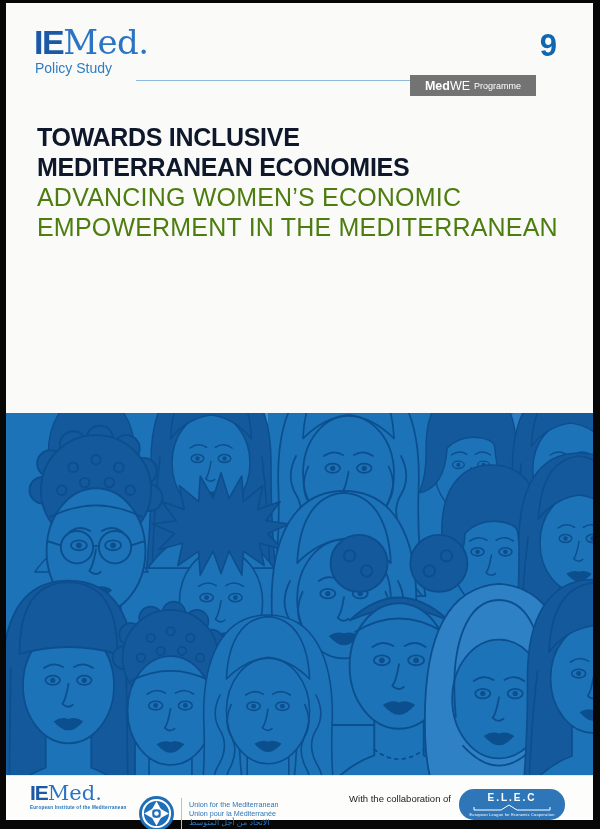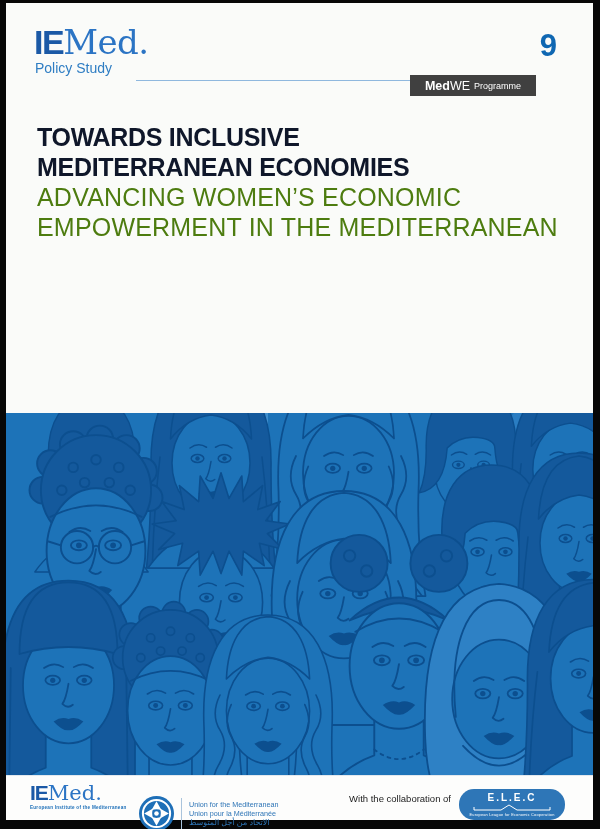--- a/index.html
+++ b/index.html
@@ -6,21 +6,21 @@
   body{width:600px;height:829px;position:relative;background:#070707;
        font-family:"Liberation Sans", sans-serif;overflow:hidden;}
   .page{position:absolute;left:6px;top:3px;width:587px;height:817px;background:#fafbf9;}
 
   
   .logo{position:absolute;left:28px;top:22px;font-size:34px;line-height:34px;white-space:nowrap;}
   .logo .ie{font-weight:800;color:#1b59a6;letter-spacing:-1.5px;}
   .logo .med{font-family:"DejaVu Serif", serif;color:#2b74c4;letter-spacing:-0.5px;}
   .series{position:absolute;left:29px;top:57px;font-size:14px;color:#2e7dc3;}
   .rule{position:absolute;left:130px;top:77px;width:400px;height:1px;background:#8fb8de;}
-  .badge{position:absolute;left:404px;top:72px;width:126px;height:21px;background:#404040;
+  .badge{position:absolute;left:404px;top:72px;width:126px;height:21px;background:#737373;
          color:#fff;display:flex;align-items:center;justify-content:center;}
   .badge .b1{font-weight:800;font-size:12.5px;}
   .badge .b2{font-weight:400;font-size:12.5px;text-align:right;}
   .badge .b3{font-weight:400;font-size:9px;margin-left:4px;}
   .issue{position:absolute;right:36px;top:25px;font-size:31px;font-weight:800;color:#0f67b2;}
 
   .titles{position:absolute;left:31px;top:119px;width:540px;}
   .t-bold{font-size:25px;line-height:30px;font-weight:800;color:#0f172a;letter-spacing:-0.3px;}
   .t-light{font-size:25px;line-height:30px;font-weight:300;color:#4d7c0f;letter-spacing:0.2px;}
 

